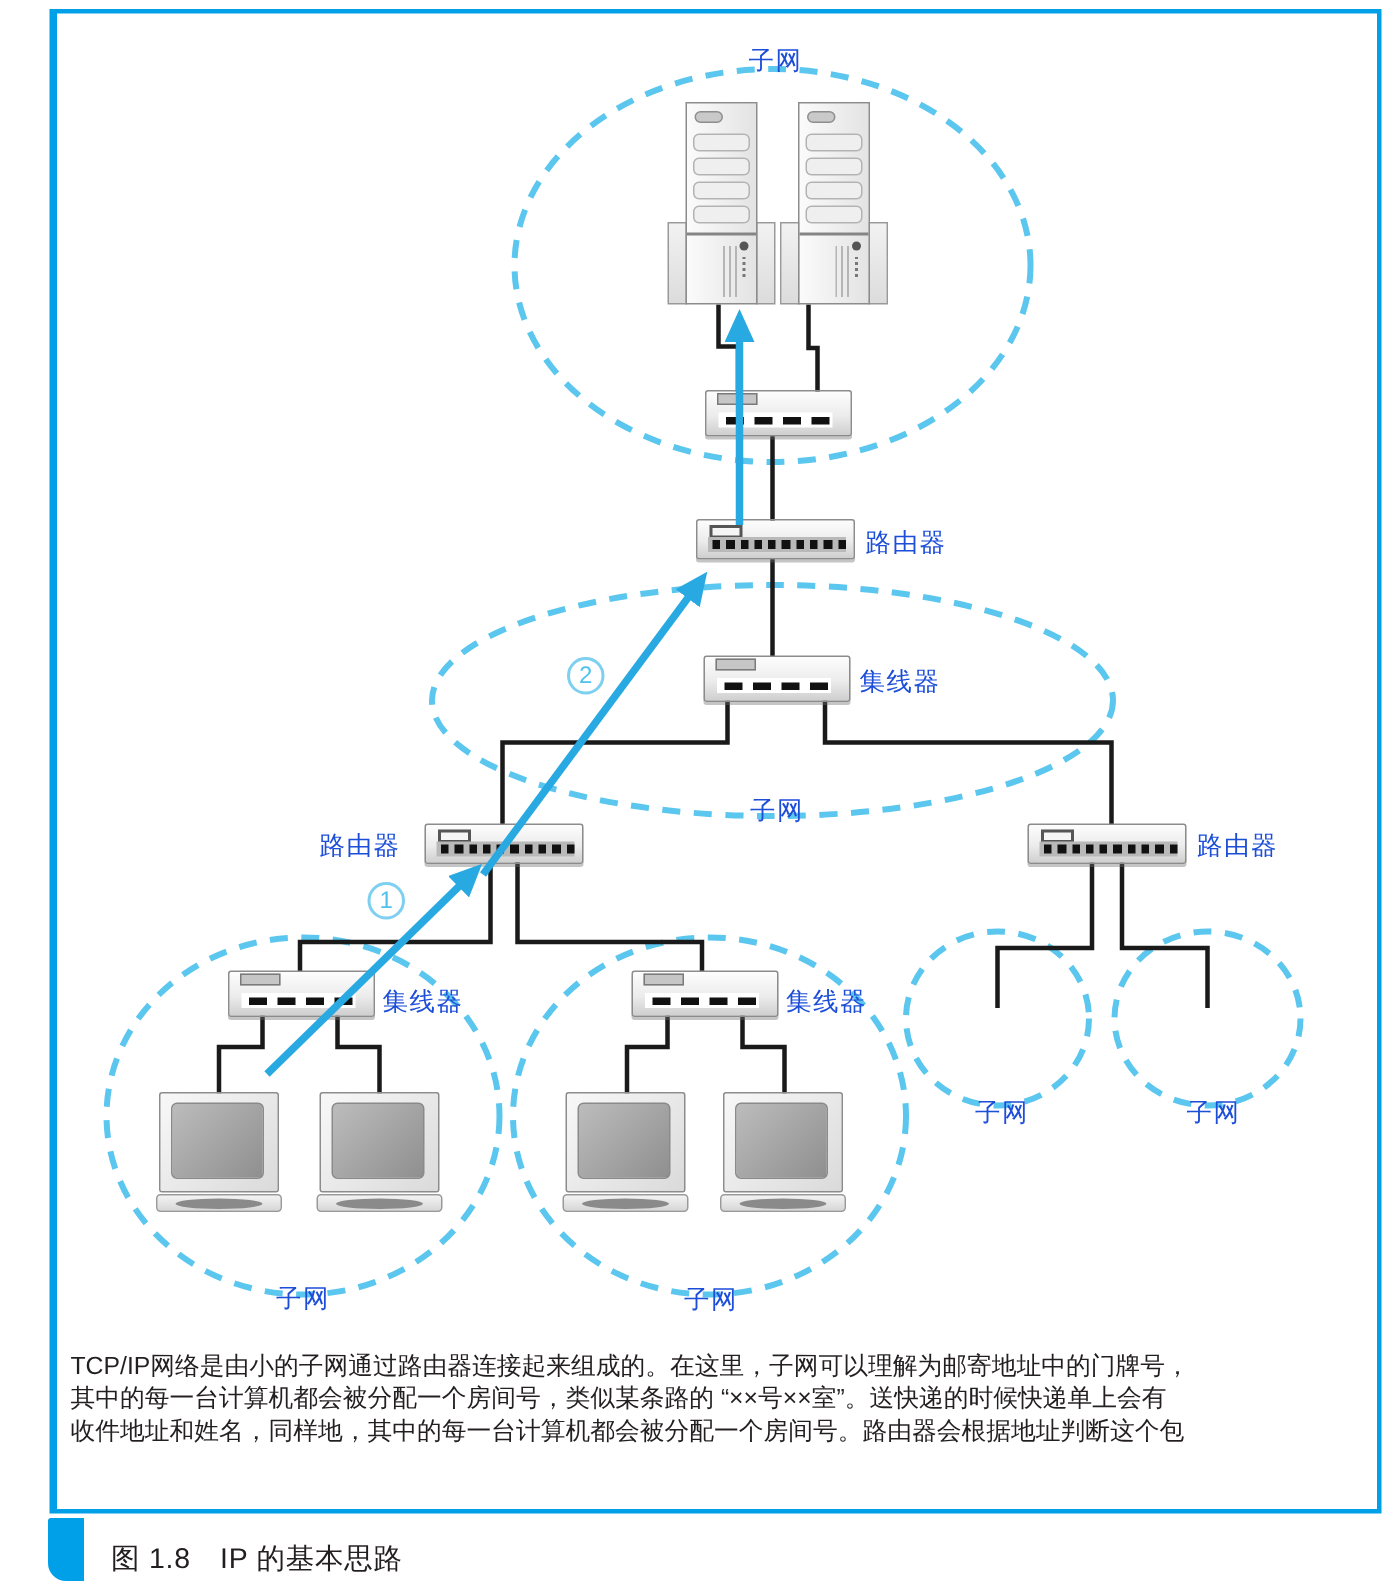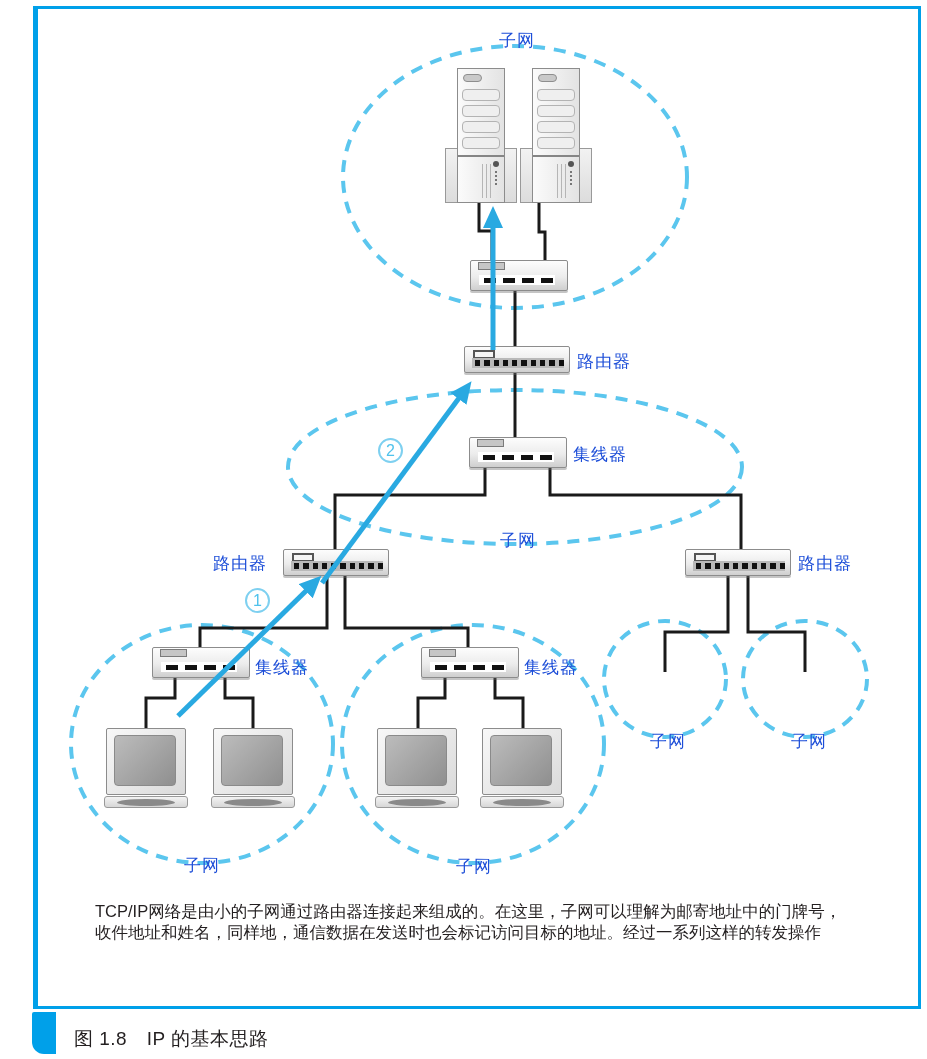--- a/index.html
+++ b/index.html
@@ -68,21 +68,21 @@
   .monitor .base{position:absolute;left:-2px;top:68px;width:84px;height:12px;border:1px solid #999;border-radius:3px;
     background:linear-gradient(180deg,#f3f3f3,#d7d7d7);}
   .monitor .base i{display:block;width:58px;height:7px;margin:2px auto 0;border-radius:50%;background:#8a8a8a;}
 
   
   .step-badge{position:absolute;width:25px;height:25px;border:2px solid #7ed0f0;border-radius:50%;
     color:#4fc2ec;font-size:16px;display:flex;align-items:center;justify-content:center;background:transparent;}
 
   
   .desc{position:absolute;left:47px;top:901px;color:var(--text-dark);font-size:16.5px;line-height:21.4px;}
-  .desc div{white-space:nowrap;margin-left:48px;}
+  .desc div{white-space:nowrap;}
   .caption{position:absolute;left:74px;top:1026px;color:var(--text-dark);font-size:19px;letter-spacing:.5px;white-space:nowrap;}
 </style>
 </head>
 <body>
 
 <div class="page">
 
   <div class="frame-border"></div>
   <div class="caption-tab"></div>
 
@@ -288,19 +288,20 @@
     <div class="lbl" style="left:213px;top:552px;">路由器</div>
     <div class="lbl" style="left:798px;top:552px;">路由器</div>
     <div class="lbl" style="left:255px;top:656px;">集线器</div>
     <div class="lbl" style="left:524px;top:656px;">集线器</div>
 
     <div class="step-badge" style="left:245px;top:588px;">1</div>
     <div class="step-badge" style="left:378px;top:438px;">2</div>
 
     <div class="desc">
       <div>TCP/IP网络是由小的子网通过路由器连接起来组成的。在这里，子网可以理解为邮寄地址中的门牌号，</div>
-      <div>收件地址和姓名，同样地，通信数据在发送时也会标记访问目标的地址。经过一系列这样的转发操作</div>
+      <div>其中的每一台计算机都会被分配一个房间号，类似某条路的 “××号××室”。送快递的时候快递单上会有</div>
+      <div>收件地址和姓名，同样地，其中的每一台计算机都会被分配一个房间号。路由器会根据地址判断这个包</div>
     </div>
 
     <div class="caption">图 1.8　IP 的基本思路</div>
   </div>
 
 </div>
 
 </body></html>

